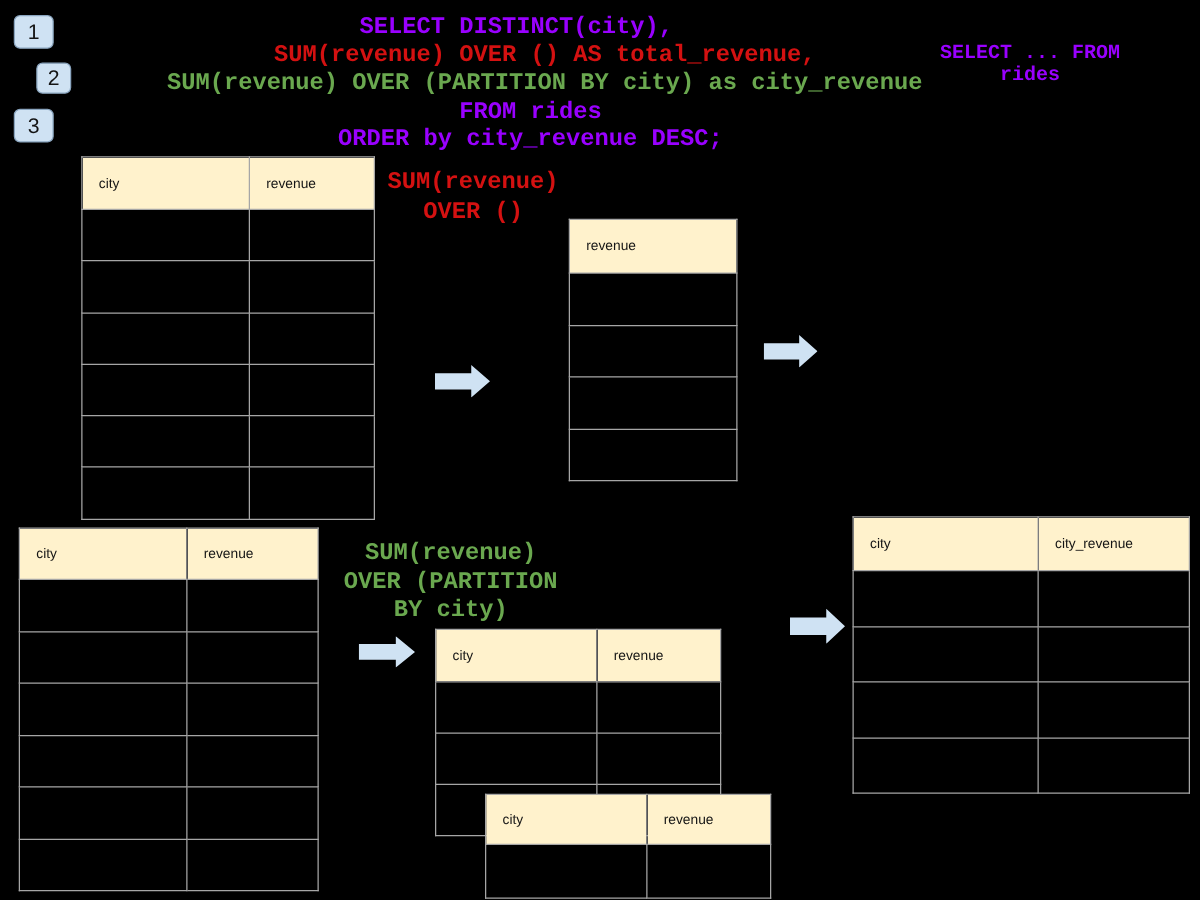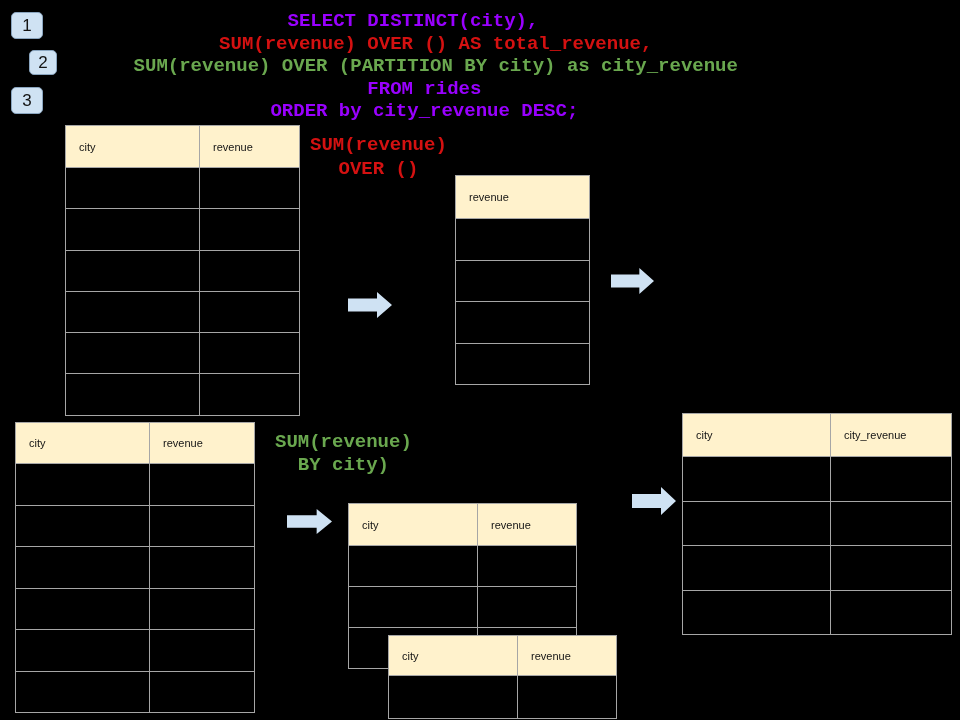--- a/index.html
+++ b/index.html
@@ -58,22 +58,23 @@
     <span>1</span>
   </div>
   <div class="badge" id="badge-2">
     <span>2</span>
   </div>
   <div class="badge" id="badge-3">
     <span>3</span>
   </div>
 
   <div class="code" id="sql"><div style="color: rgb(153, 0, 255);">SELECT DISTINCT(city),</div><div style="color: rgb(212, 17, 17);">    SUM(revenue) OVER () AS total_revenue,</div><div style="color: rgb(106, 168, 79);">    SUM(revenue) OVER (PARTITION BY city) as city_revenue</div><div style="color: rgb(153, 0, 255);">  FROM rides</div><div style="color: rgb(153, 0, 255);">  ORDER by city_revenue DESC;</div></div>
+  <div class="code" id="side-note"><div style="color: rgb(153, 0, 255);">SELECT ... FROM</div><div style="color: rgb(153, 0, 255);">rides</div></div>
   <div class="code" id="label-total"><div style="color: rgb(212, 17, 17);">SUM(revenue)</div><div style="color: rgb(212, 17, 17);">OVER ()</div></div>
-  <div class="code" id="label-partition"><div style="color: rgb(106, 168, 79);">SUM(revenue)</div><div style="color: rgb(106, 168, 79);">BY city)</div></div>
+  <div class="code" id="label-partition"><div style="color: rgb(106, 168, 79);">SUM(revenue)</div><div style="color: rgb(106, 168, 79);">OVER (PARTITION</div><div style="color: rgb(106, 168, 79);">BY city)</div></div>
 
   <table class="tbl" id="t1">
       <thead>
         <tr>
           <th>city</th>
           <th>revenue</th>
         </tr>
       </thead>
       <tbody>
         <tr>

